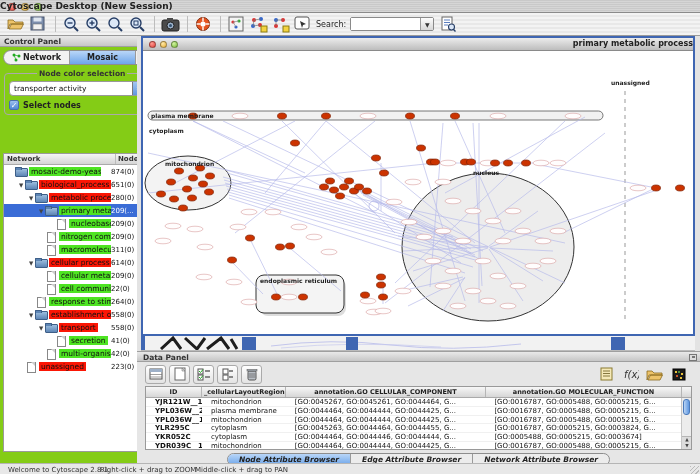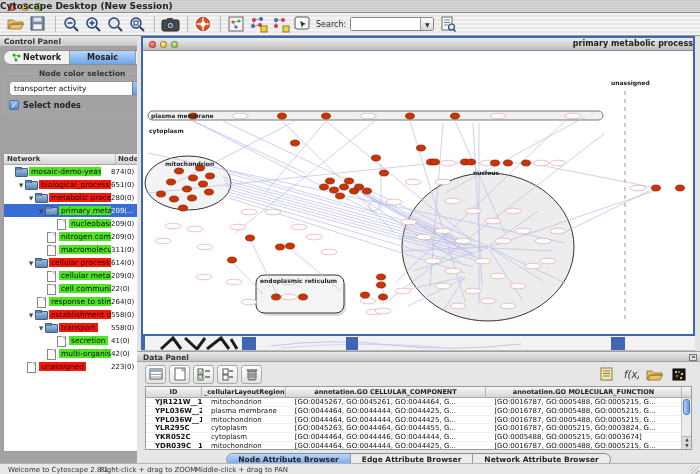--- a/index.html
+++ b/index.html
@@ -23,21 +23,21 @@
     border-bottom:1px solid #9a9a9a; display:flex; align-items:center; padding:0 6px; }
   .tbicon { width:20px; height:18px; display:inline-flex; align-items:center; justify-content:center; margin-right:2px; }
   .tbsep { width:1px; height:16px; background:#bdbdbd; margin:0 5px; }
   .searchlabel { font-size:8px; color:#222; margin:0 4px 0 2px; }
   .searchbox { display:flex; height:14px; border:1px solid #8a8a8a; border-radius:2px; background:#fff; width:84px; }
   .searchbox input { border:none; outline:none; flex:1; font-size:8px; font-family:"DejaVu Sans",sans-serif; padding:0 2px; min-width:0; }
   .searcharrow { width:13px; background:linear-gradient(#fdfdfd,#d7d7d7); border-left:1px solid #9a9a9a; font-size:6px; display:flex; align-items:center; justify-content:center; color:#333; }
 
   
   .main { position:absolute; left:0; top:36px; width:700px; height:427px; }
-  .cpanel { position:absolute; left:0; top:0; width:155px; height:427px; background:#a3a3a3; border-right:1px solid #a8a8a8; }
+  .cpanel { position:absolute; left:0; top:0; width:155px; height:427px; background:#84cc16; border-right:1px solid #a8a8a8; }
   .workspace { position:absolute; left:137px; top:0; width:563px; height:427px; background:#e3e3e3; }
 
   
   .cptitle { height:11px; background:linear-gradient(#e9e9e9,#c6c6c6); border-bottom:1px solid #9f9f9f;
     font-size:7.5px; font-weight:bold; color:#333; padding:1px 4px; position:relative; }
   .floatico { position:absolute; right:3px; top:2px; width:8px; height:7px; border:1px solid #777; background:#ddd; }
   .floatico:after { content:""; position:absolute; right:1px; top:1px; width:3px; height:2px; background:#777; }
   .cptabs { display:flex; margin:3px 3px 2px 3px; height:15px; border:1px solid #8d8d8d; border-radius:9px; background:#f2f2f2; overflow:hidden; }
   .cptab { flex:1; display:flex; align-items:center; justify-content:center; gap:2px; font-size:8px; font-weight:bold; color:#222; border-right:1px solid #9a9a9a; }
   .cptab.sel { background:linear-gradient(#b9d6f8,#6ea6ea); }
@@ -102,21 +102,21 @@
   .dtr span { padding:0 9px; overflow:hidden; }
   .dtc0 { width:56px; font-weight:bold; }
   .dtc1 { width:84px; }
   .dtc2 { width:200px; }
   .dtc3 { width:196px; }
   .vscroll { position:absolute; right:0; top:11px; bottom:0; width:10px; background:#ececec; border-left:1px solid #c5c5c5; }
   .vthumb { position:absolute; left:1px; top:1px; width:7px; height:16px; border-radius:3px; background:linear-gradient(90deg,#b9d4f5,#5f97e0); border:1px solid #4a7abc; }
   .vbtns { position:absolute; bottom:0; left:0; width:10px; font-size:4.5px; color:#444; text-align:center; line-height:6px; background:#dcdcdc; border-top:1px solid #b5b5b5; }
   .dptabs { display:flex; justify-content:center; margin-top:3px; }
   .dptabset { display:flex; border:1px solid #8d8d8d; border-radius:8px; overflow:hidden; background:#ececec; height:13px; }
-  .dptab { font-size:7.5px; font-weight:bold; color:#222; padding:1px 11px; border-right:1px solid #9a9a9a; display:flex; align-items:center; }
+  .dptab { font-size:7.5px; font-weight:bold; color:#222; padding:1px 11px; border-right:1px solid #9a9a9a; display:flex; align-items:center;font-style:italic; }
   .dptab:last-child { border-right:none; }
   .dptab.sel { background:linear-gradient(#b9d6f8,#6ea6ea); }
 
   
   .statusbar { position:absolute; left:0; top:463px; width:700px; height:11px; background:#e8e8e8; border-top:1px solid #b5b5b5;
     font-size:7px; color:#333; display:flex; align-items:center; }
   .statusbar span { position:absolute; top:2px; }
   .grip { position:absolute; right:1px; top:2px; width:9px; height:9px;
     background:repeating-linear-gradient(135deg,#bbb 0 1px,transparent 1px 3px); }
 

